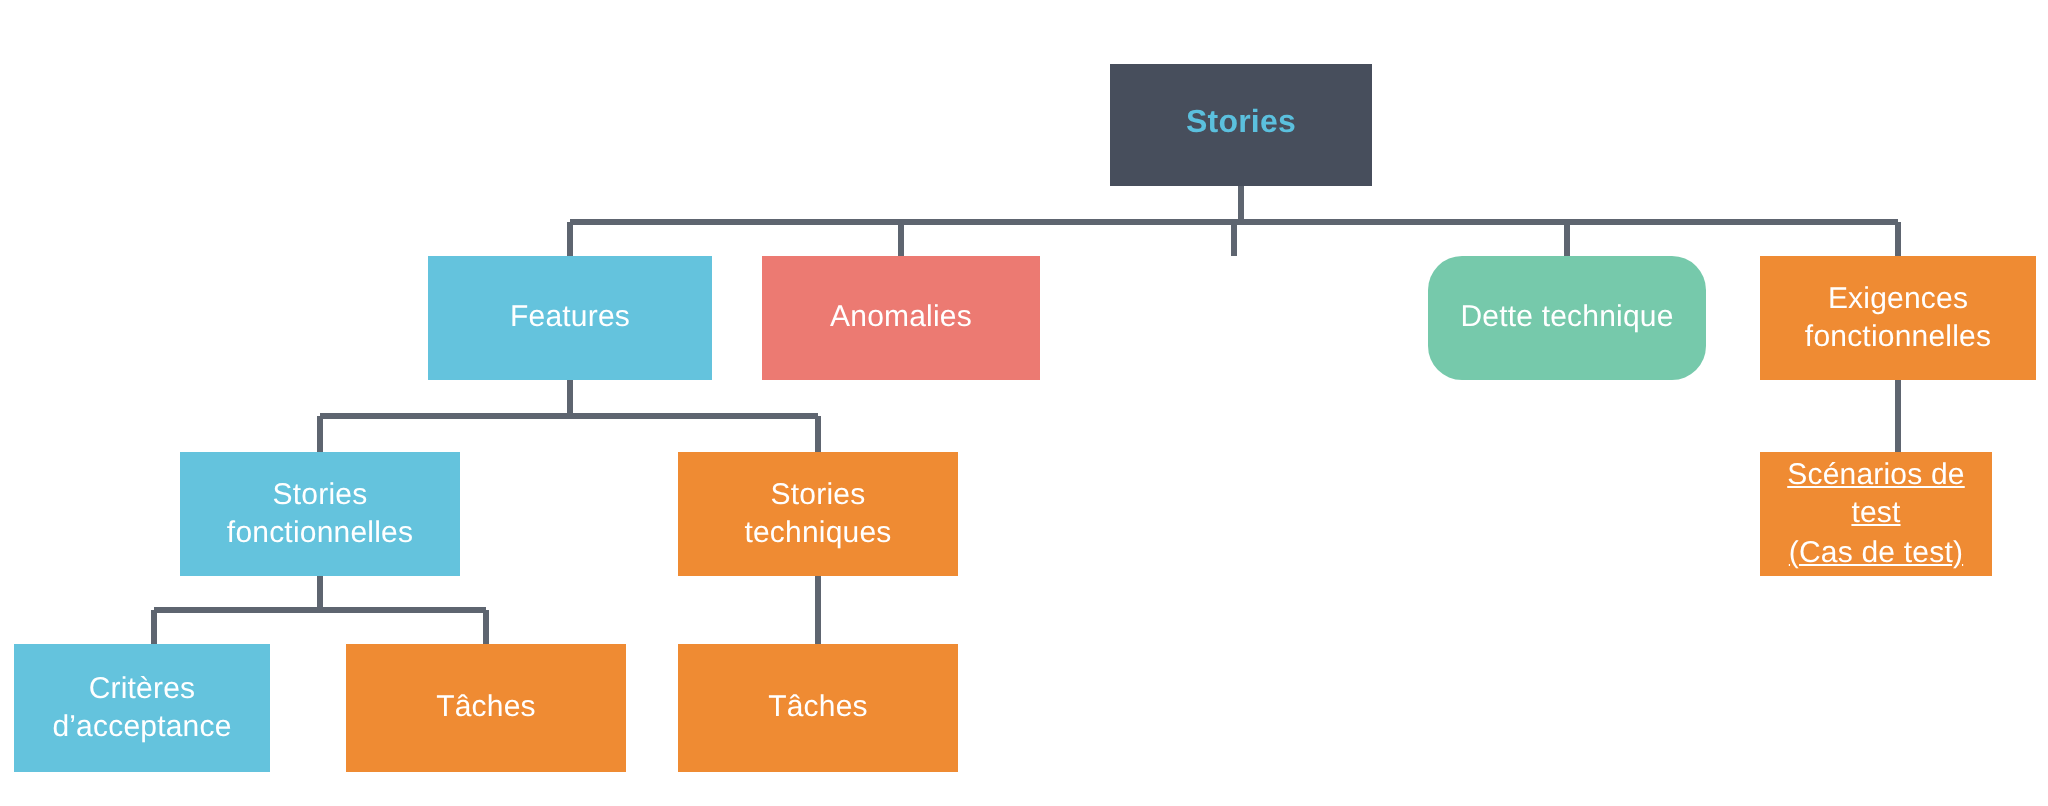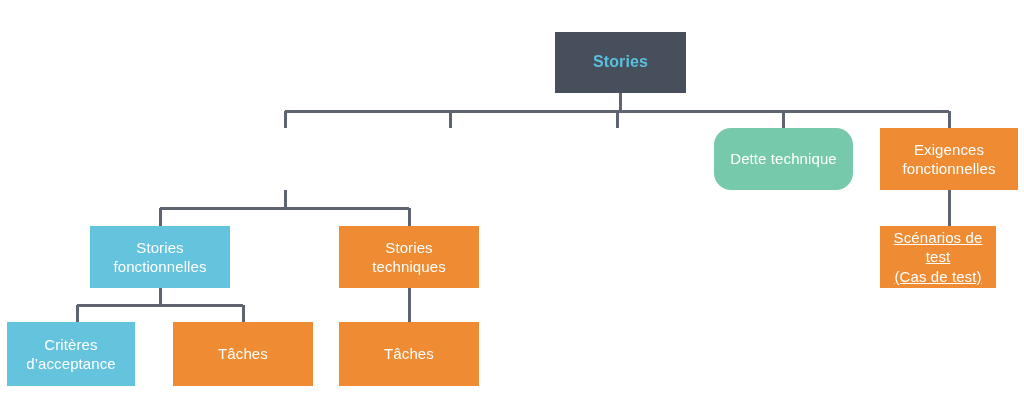--- a/index.html
+++ b/index.html
@@ -77,21 +77,27 @@
       <line x1="77" y1="305" x2="77" y2="322" stroke="#5e6570" stroke-width="3" shape-rendering="crispEdges"></line>
       <line x1="243" y1="305" x2="243" y2="322" stroke="#5e6570" stroke-width="3" shape-rendering="crispEdges"></line>
       <line x1="409" y1="288" x2="409" y2="305" stroke="#5e6570" stroke-width="3" shape-rendering="crispEdges"></line>
       <line x1="409" y1="288" x2="409" y2="322" stroke="#5e6570" stroke-width="3" shape-rendering="crispEdges"></line>
     </svg>
 
   <div class="node node-root" style="left:555px; top:32px; width:131px; height:61px;">
     <span class="node-text">Stories</span>
   </div>
 
+  <div class="node node-blue" style="left:214px; top:128px; width:142px; height:62px;">
+    <span class="node-text">Features</span>
+  </div>
 
+  <div class="node node-red" style="left:381px; top:128px; width:139px; height:62px;">
+    <span class="node-text">Anomalies</span>
+  </div>
 
 
   <div class="node node-green" style="left:714px; top:128px; width:139px; height:62px;">
     <span class="node-text">Dette technique</span>
   </div>
 
   <div class="node node-orange" style="left:880px; top:128px; width:138px; height:62px;">
     <span class="node-text">Exigences
 fonctionnelles</span>
   </div>

